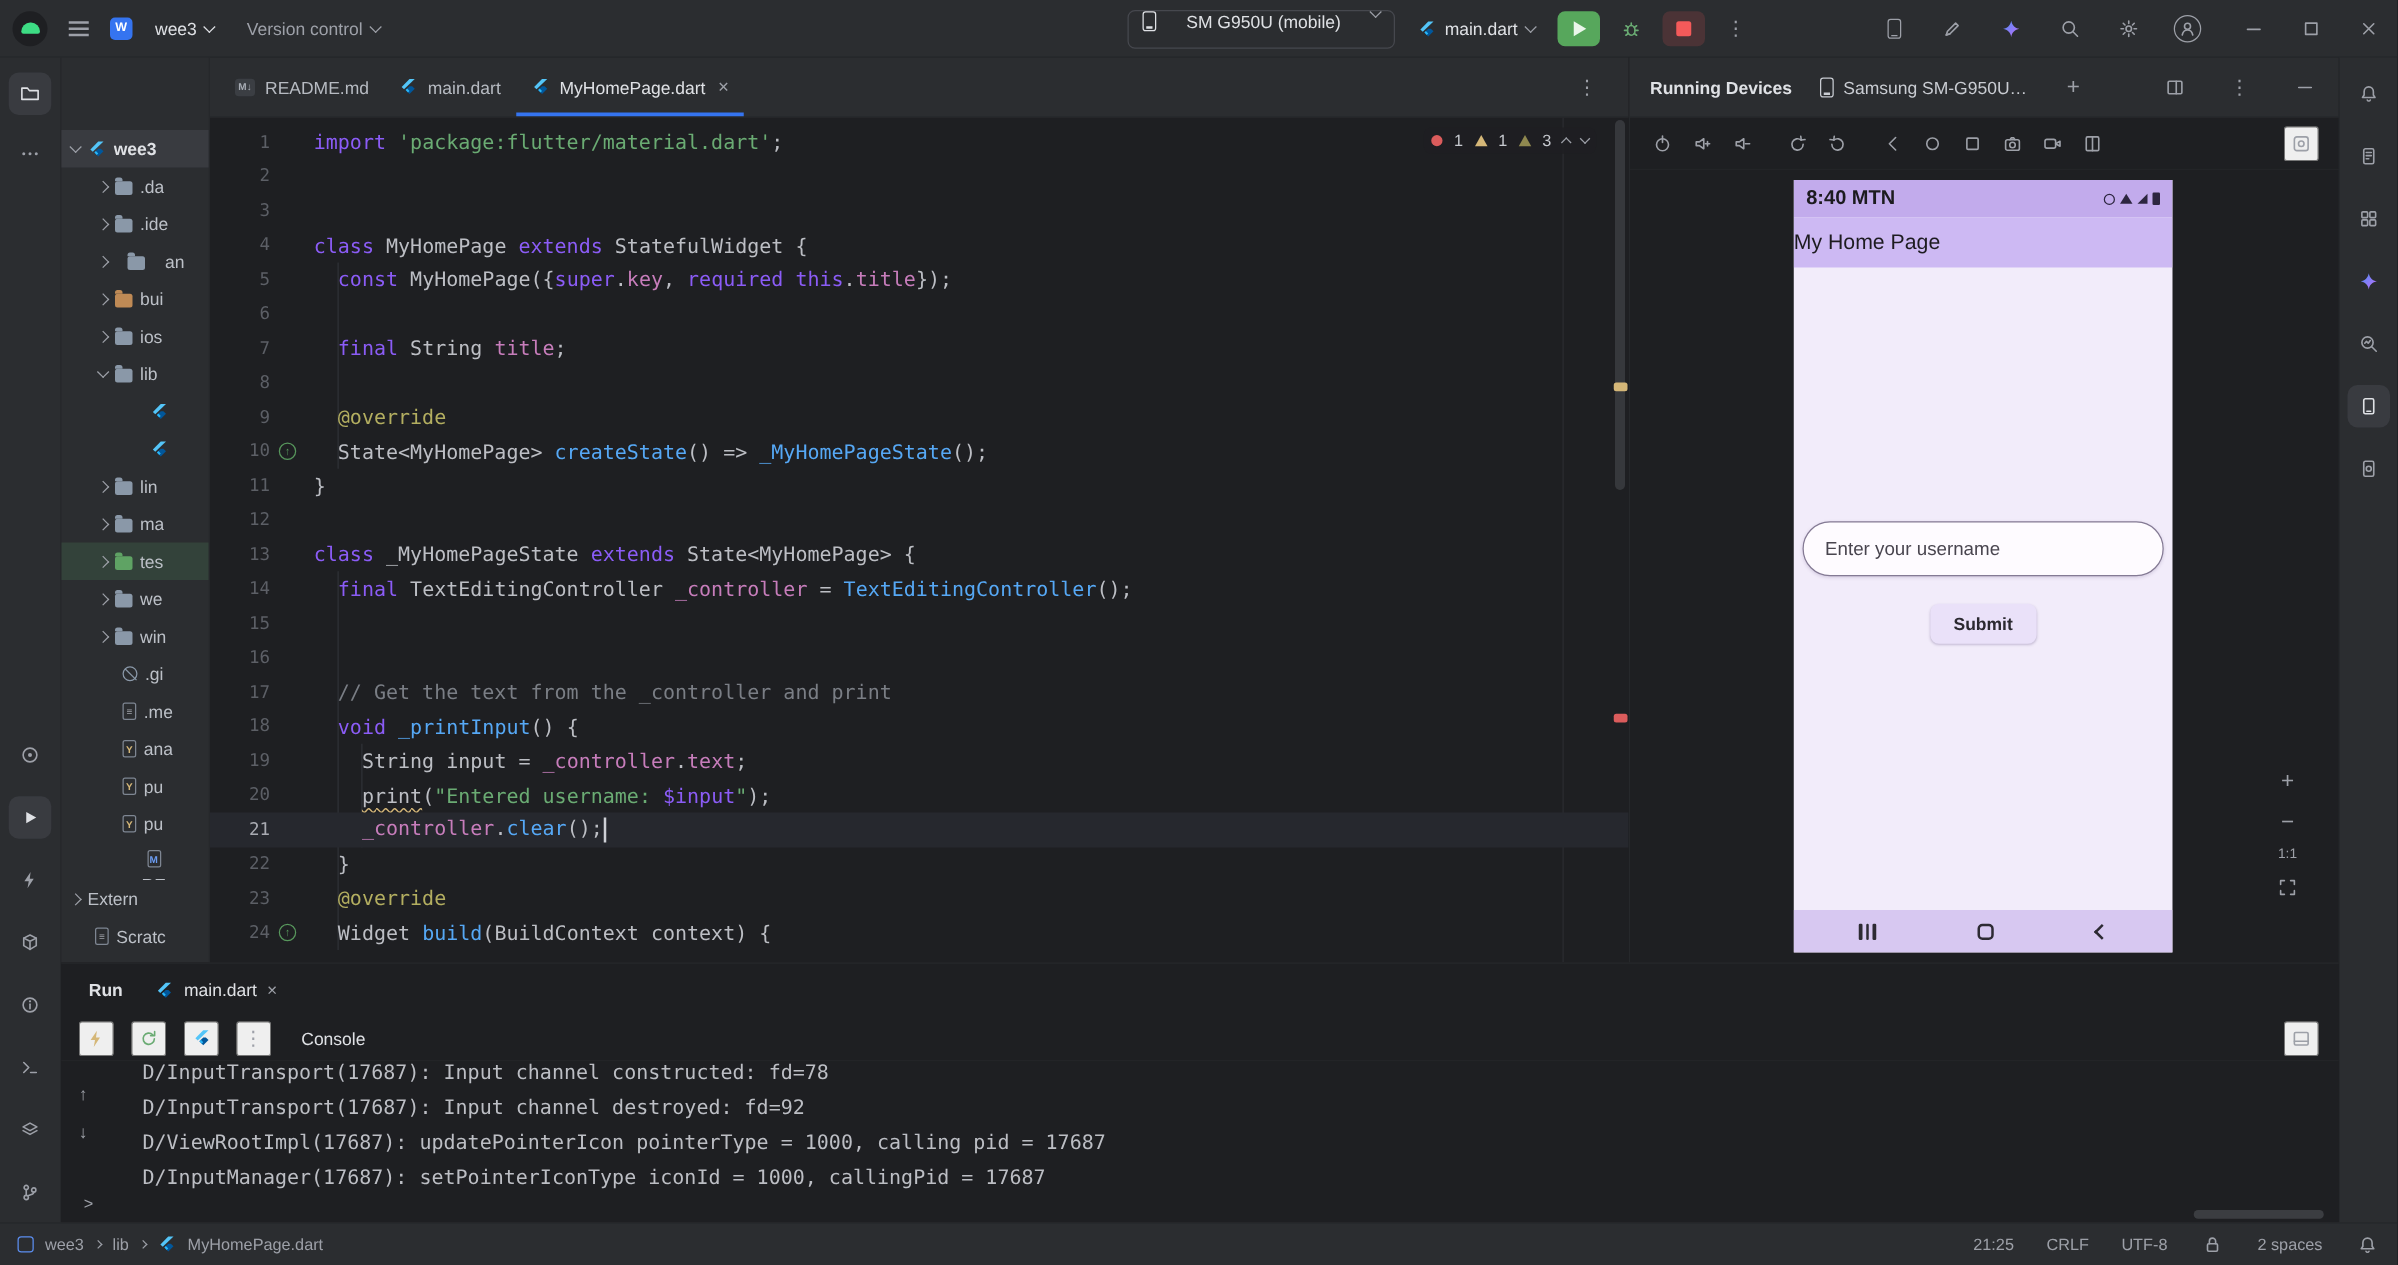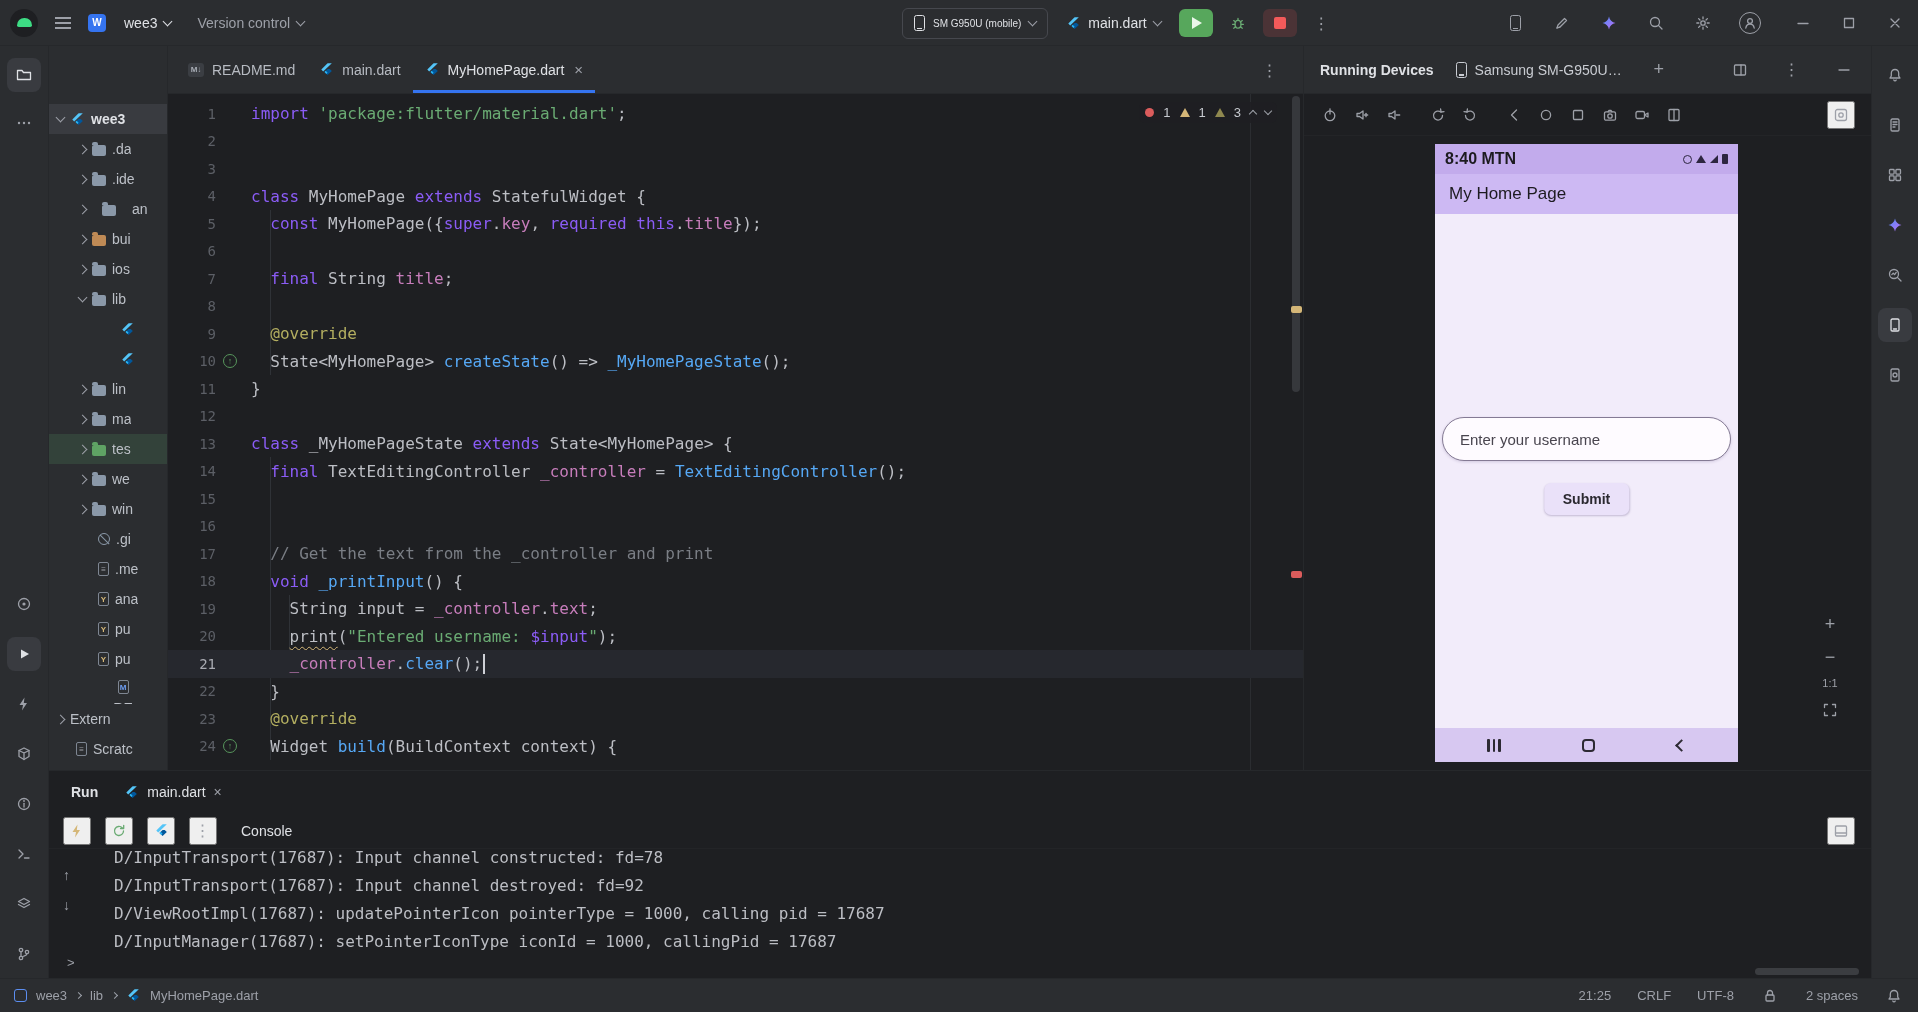--- a/index.html
+++ b/index.html
@@ -24,21 +24,21 @@
     border-bottom:1px solid var(--bord2);display:flex;align-items:center;font-size:14px;}
   .tb-left{display:flex;align-items:center;gap:10px;padding-left:10px;}
   .logo{width:28px;height:28px;border-radius:50%;background:#1e1f22;display:flex;align-items:center;justify-content:center;}
   .robot{width:15px;height:9px;background:#3ddc84;border-radius:8px 8px 2px 2px;}
   .burger{width:16px;height:12px;border-top:2px solid var(--dim);border-bottom:2px solid var(--dim);position:relative;}
   .burger::after{content:"";position:absolute;left:0;top:3px;width:16px;height:2px;background:var(--dim);}
   .proj-badge{width:18px;height:18px;border-radius:4px;background:var(--accent);color:#fff;font-size:10px;font-weight:700;display:flex;align-items:center;justify-content:center;}
   .tb-item{display:flex;align-items:center;gap:7px;background:none;border:none;color:var(--txt);font-size:14px;height:32px;padding:0 8px;border-radius:6px;font-family:inherit;}
   .tb-item.dim{color:var(--dim);}
   .tb-center{position:absolute;left:902px;top:0;height:46px;display:flex;align-items:center;gap:10px;}
-  .device-dd{display:flex;align-items:center;gap:8px;background:none;border:1px solid #46484e;border-radius:6px;height:31px;padding:0 11px;color:var(--txt);font-size:10px;font-family:inherit;}
+  .device-dd{display:flex;gap:24px;background:none;border:1px solid #46484e;border-radius:6px;height:31px;padding:0 11px;color:var(--txt);font-size:14px;font-family:inherit;}
   .run-btn{width:34px;height:28px;border:none;border-radius:6px;background:var(--green);display:flex;align-items:center;justify-content:center;}
   .play-tri{width:0;height:0;border-left:10px solid #eaf6ea;border-top:6px solid transparent;border-bottom:6px solid transparent;margin-left:2px;}
   .stop-btn{width:34px;height:28px;border:none;border-radius:6px;background:rgba(244,90,90,.16);display:flex;align-items:center;justify-content:center;}
   .stop-sq{width:12px;height:12px;background:var(--red);border-radius:2px;}
   .tb-ico{width:30px;height:30px;background:none;border:none;border-radius:6px;display:flex;align-items:center;justify-content:center;color:var(--dim);}
   .tb-right{position:absolute;right:0;top:0;height:46px;display:flex;align-items:center;}
   .tb-right .tb-ico{width:34px;height:34px;margin-right:13px;}
   .win-btn{width:46px;height:46px;background:none;border:none;display:flex;align-items:center;justify-content:center;color:var(--dim);}
   .avatar-c{width:22px;height:22px;border-radius:50%;border:1.4px solid var(--dim);display:flex;align-items:center;justify-content:center;}
 
@@ -114,21 +114,21 @@
   .phone-ic::after{content:"";position:absolute;left:2px;bottom:1px;right:2px;height:1.4px;background:currentColor;}
 
   #device-screen{position:absolute;left:131px;top:98px;width:303px;height:618px;background:#f2ecfa;overflow:hidden;}
   #dev-status{height:30px;background:#c2abec;display:flex;align-items:center;padding:0 10px;font-size:16px;color:#1c1b1f;font-weight:600;}
   #dev-status .sspacer{flex:1;}
   .st-ic{margin-left:4px;}
   .st-clock{width:9px;height:9px;border:1.2px solid #2d2640;border-radius:50%;}
   .st-wifi{width:0;height:0;border-left:5px solid transparent;border-right:5px solid transparent;border-bottom:8px solid #2d2640;}
   .st-sig{width:0;height:0;border-left:8px solid transparent;border-bottom:8px solid #2d2640;}
   .st-bat{width:6px;height:10px;background:#2d2640;border-radius:1px;}
-  #dev-appbar{height:40px;background:#cdb9f3;display:flex;align-items:center;padding-left:14px;font-size:17px;color:#1d1b20;}
+  #dev-appbar{height:40px;background:#cdb9f3;display:flex;align-items:center;font-size:17px;color:#1d1b20;}
   #dev-field{position:absolute;left:7px;right:7px;top:273px;height:44px;background:#fefbff;border:1.5px solid #847a94;border-radius:26px;display:flex;align-items:center;padding-left:17px;font-size:15px;color:#49454f;box-shadow:0 1px 3px rgba(60,40,100,.18);}
   #dev-submit{position:absolute;left:50%;transform:translateX(-50%);top:339px;height:32px;padding:0 19px;background:#eae1f9;border:none;border-radius:7px;font-size:14px;font-weight:600;color:#2b2930;box-shadow:0 1px 2px rgba(60,40,100,.25);font-family:inherit;}
   #dev-nav{position:absolute;left:0;right:0;bottom:0;height:34px;background:#d7c8f1;display:flex;align-items:center;justify-content:space-between;padding:0 52px;}
   .nav-recents{display:flex;gap:3px;}
   .nav-recents i{width:2.5px;height:13px;background:#2d2a33;border-radius:1px;}
   .nav-home{width:13px;height:13px;border:2.2px solid #2d2a33;border-radius:4px;}
   .nav-back{width:9px;height:9px;border-right:2.2px solid #2d2a33;border-bottom:2.2px solid #2d2a33;transform:rotate(135deg);}
   #dev-zoom{position:absolute;left:512px;top:565px;display:flex;flex-direction:column;align-items:center;gap:7px;color:var(--dim);}
   #dev-zoom .zbtn{width:26px;height:26px;display:flex;align-items:center;justify-content:center;font-size:18px;}
   #dev-zoom .zratio{font-size:11px;}

